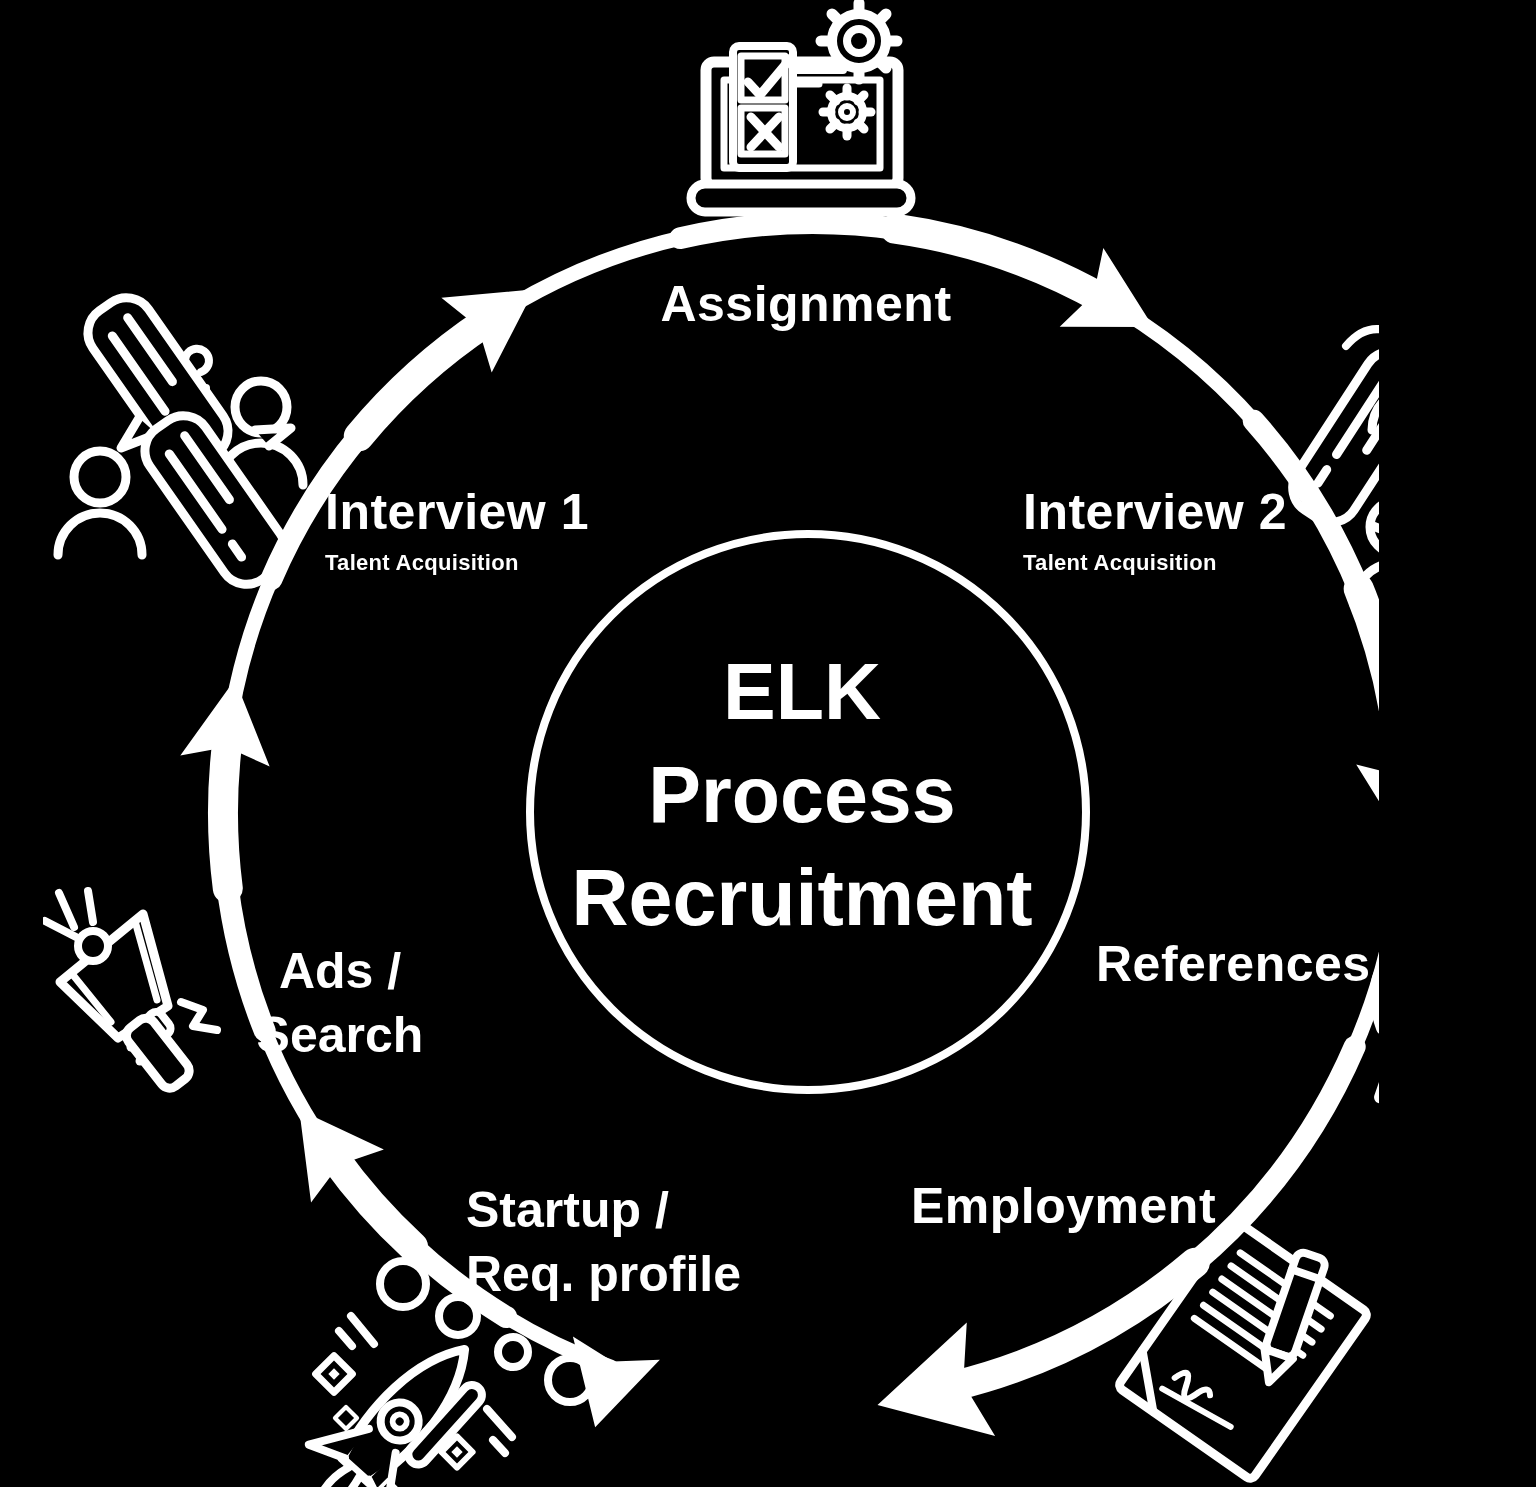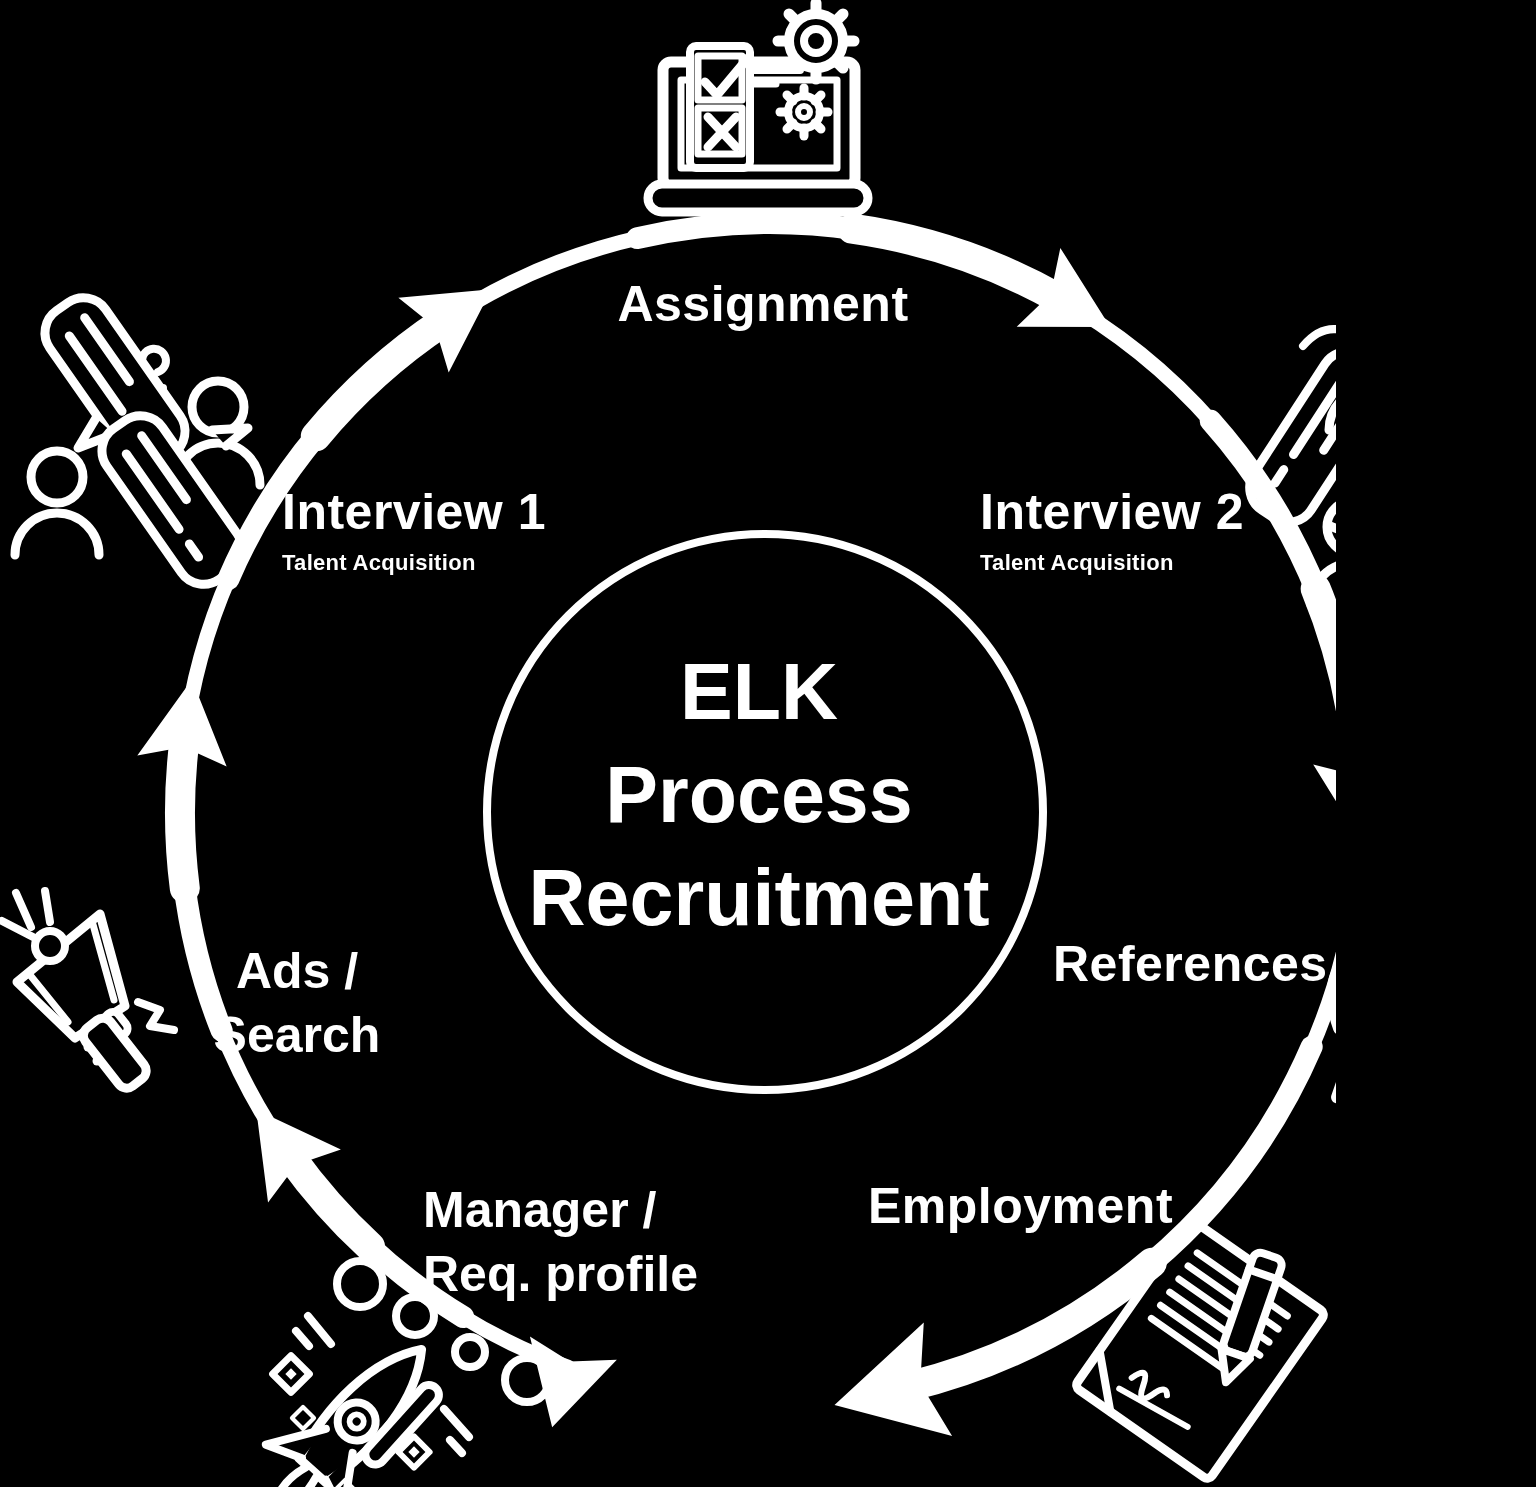--- a/index.html
+++ b/index.html
@@ -1,17 +1,17 @@
 <!DOCTYPE html>
 <html><head>
 <meta charset="utf-8">
 <style>
   html,body{margin:0;padding:0;background:#000;}
   #stage{position:relative;width:1336px;height:1487px;background:#000;overflow:hidden;
-         font-family:"Liberation Sans",sans-serif;color:#fff;}
+         font-family:"Liberation Sans",sans-serif;color:#fff;margin-left:43px;}
   #diagram-svg{position:absolute;left:0;top:0;width:1536px;height:1487px;}
   .label{position:absolute;color:#fff;font-weight:700;white-space:nowrap;}
   .stage-title{font-size:50px;line-height:56px;letter-spacing:0.5px;}
   .stage-sub{font-size:22px;line-height:36px;margin-top:5px;letter-spacing:0.3px;}
   .two-line{font-size:50px;line-height:64px;}
   #assignment-label{left:563px;top:276px;width:400px;text-align:center;}
   #interview1-label{left:282px;top:484px;}
   #interview2-label{left:980px;top:484px;}
   #references-label{left:1053px;top:936px;}
   #employment-label{left:868px;top:1178px;}
@@ -238,21 +238,21 @@
     <div class="stage-sub">
       <div>Talent Acquisition</div>
     </div>
   </div>
 
   <div class="label stage-title" id="references-label">References</div>
 
   <div class="label stage-title" id="employment-label">Employment</div>
 
   <div class="label two-line" id="startup-label">
-    <div>Manager /</div>
+    <div>Startup /</div>
     <div>Req. profile</div>
   </div>
 
   <div class="label two-line" id="ads-label">
     <div>Ads /</div>
     <div>Search</div>
   </div>
 
   <div class="label" id="interview1-label">
     <div class="stage-title">Interview 1</div>

